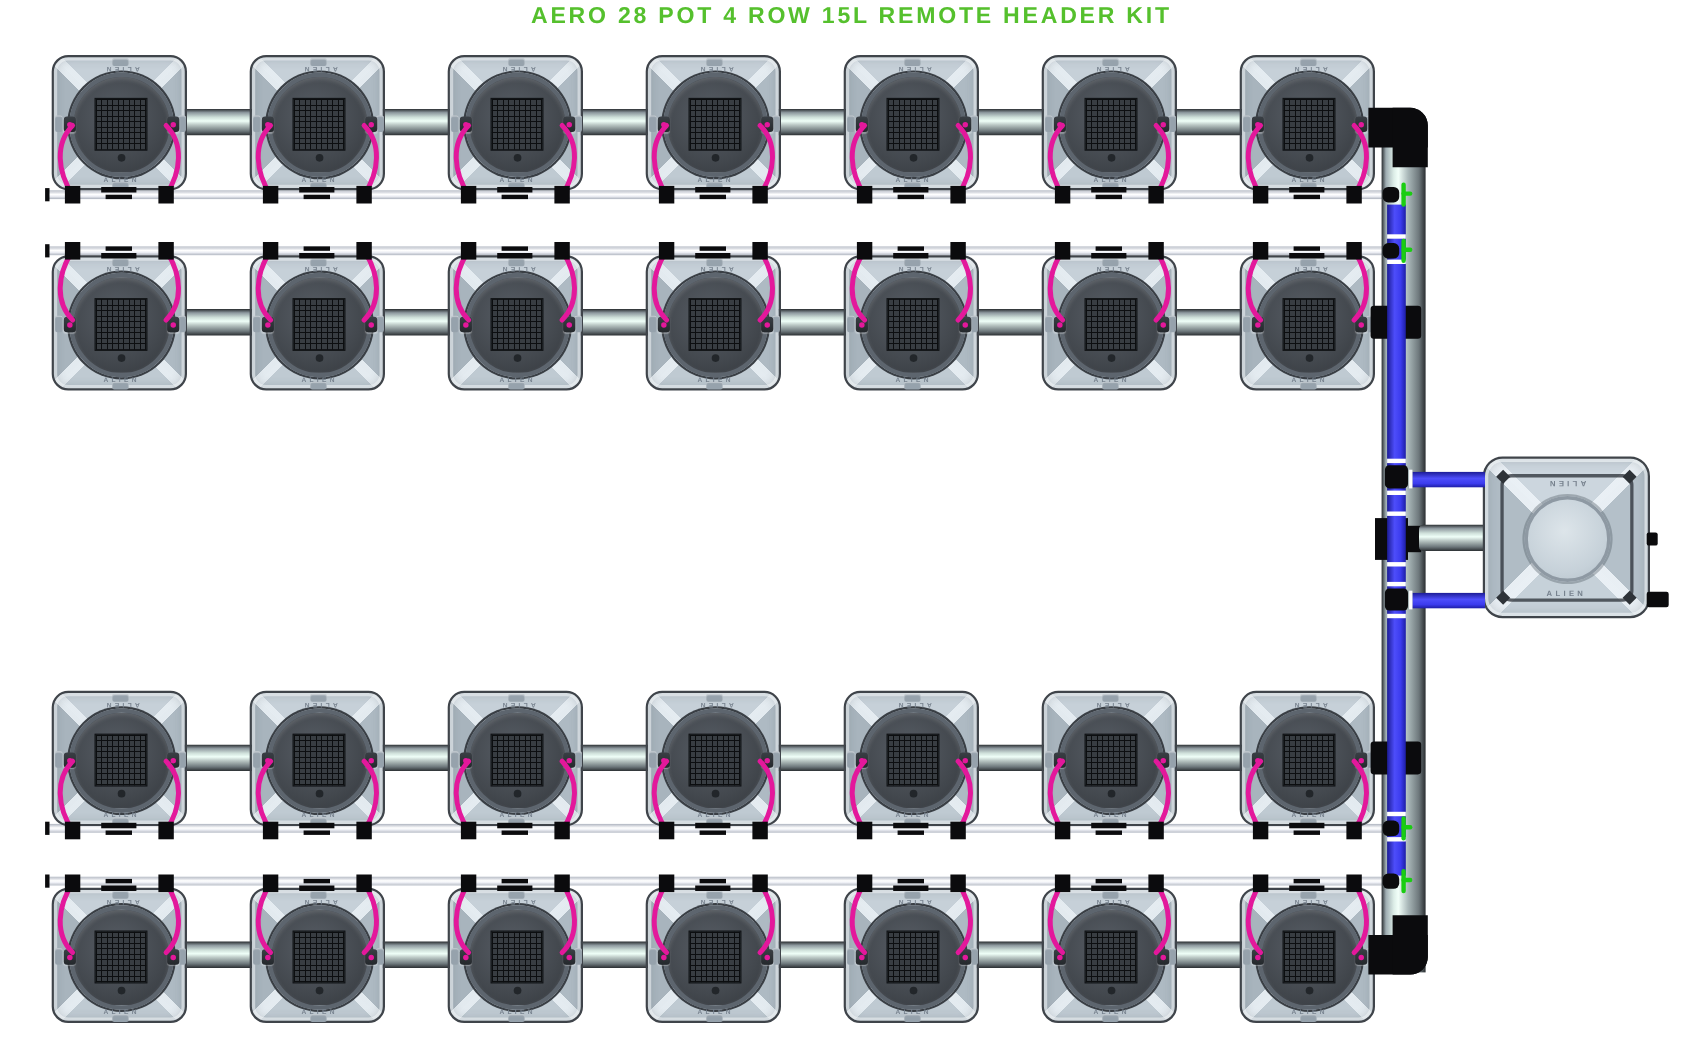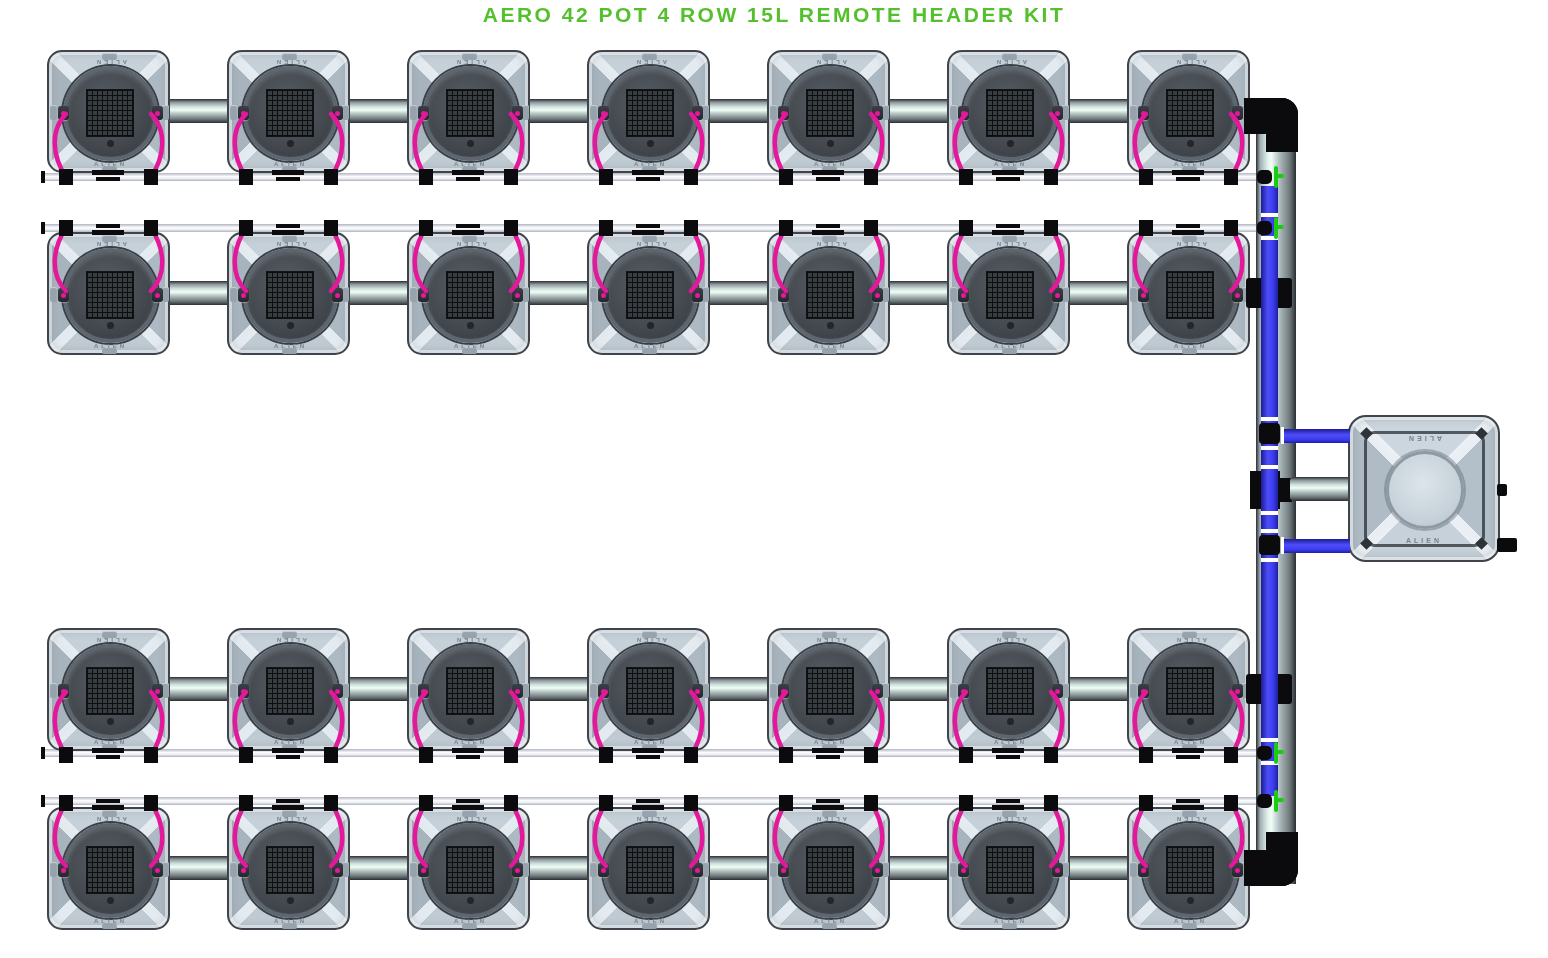--- a/index.html
+++ b/index.html
@@ -51,21 +51,21 @@
   .tankcircle{border-radius:50%;box-sizing:border-box;
        background:radial-gradient(circle at 46% 40%,#dde5ea,#c6d1d9 65%,#b2bec7);
        border:3px solid #8e99a3;box-shadow:0 0 0 2px rgba(70,80,90,.35);}
   .corner{background:#2e3338;transform:rotate(45deg);}
   .tanklabel{font-size:7px;font-weight:bold;letter-spacing:3px;color:#76818d;text-align:center;line-height:9px;}
 </style>
 </head>
 <body>
 
 <div id="stage">
-  <div id="title">AERO 42 POT 4 ROW 15L REMOTE HEADER KIT</div>
+  <div id="title">AERO 28 POT 4 ROW 15L REMOTE HEADER KIT</div>
   <div id="layers">
       <div class="abs hpipe" style="left: 100px; top: 99px; width: 1162px; height: 24px;"></div>
       <div class="abs wpipe" style="left: 42px; top: 173px; width: 1232px; height: 8px;"></div>
       <div class="abs" style="left: 41px; top: 171px; width: 4px; height: 12px; background: var(--black,#0b0b0d); z-index: 3;"></div>
       <div class="abs pot" style="left: 47px; top: 50px; width: 123px; height: 123px;">
         <div class="abs tab" style="left: 53px; top: 1px; width: 15px; height: 7px;"></div>
         <div class="abs tab" style="left: 53px; top: 113px; width: 15px; height: 7px;"></div>
         <div class="abs tab" style="left: 1px; top: 53px; width: 7px; height: 15px;"></div>
         <div class="abs tab" style="left: 113px; top: 53px; width: 7px; height: 15px;"></div>
         <div class="abs lid" style="left: 14px; top: 14px; width: 95px; height: 95px;"></div>

